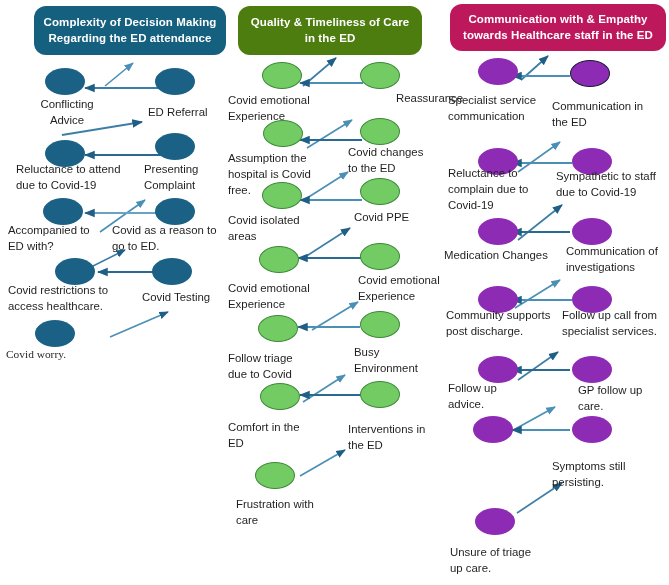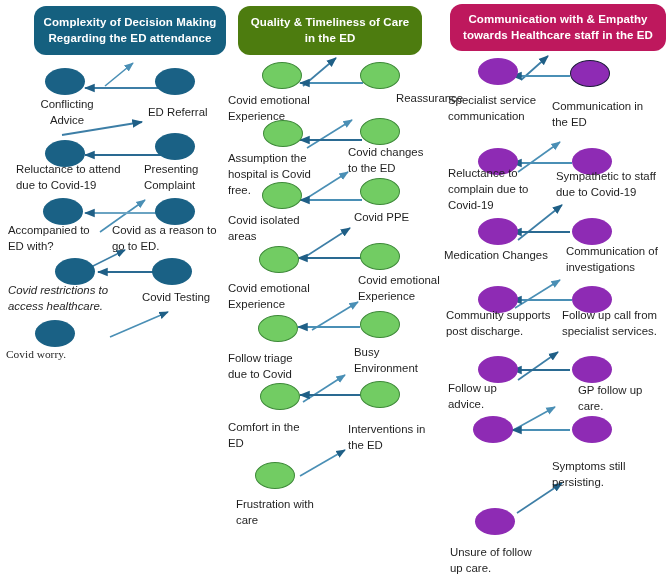--- a/index.html
+++ b/index.html
@@ -109,21 +109,21 @@
   <div class="node blue" style="left:55px; top:258px;"></div>
   <div class="node blue" style="left:152px;top:258px;"></div>
   <div class="node blue" style="left:35px; top:320px;"></div>
 
   <div class="lbl" style="left:28px; top:96px;  width:78px;text-align:center;">Conflicting Advice</div>
   <div class="lbl" style="left:148px;top:104px; width:80px;">ED Referral</div>
   <div class="lbl" style="left:16px; top:161px; width:124px;">Reluctance to attend due to Covid-19</div>
   <div class="lbl" style="left:144px;top:161px; width:66px;">Presenting Complaint</div>
   <div class="lbl" style="left:8px;  top:222px; width:98px;">Accompanied to ED with?</div>
   <div class="lbl" style="left:112px;top:222px; width:110px;">Covid as a reason to go to ED.</div>
-  <div class="lbl" style="left:8px;  top:282px; width:118px;font-style:italic;">Covid restrictions to access healthcare.</div>
+  <div class="lbl" style="left:8px;  top:282px; width:118px;">Covid restrictions to access healthcare.</div>
   <div class="lbl" style="left:142px;top:289px; width:82px;">Covid Testing</div>
   <div class="lbl" style="left:6px; top:346px; width:90px;font-family:Liberation Serif, serif;">Covid worry.</div>
 
   <div class="node green" style="left:262px;top:62px;"></div>
   <div class="node green" style="left:360px;top:62px;"></div>
   <div class="node green" style="left:263px;top:120px;"></div>
   <div class="node green" style="left:360px;top:118px;"></div>
   <div class="node green" style="left:262px;top:182px;"></div>
   <div class="node green" style="left:360px;top:178px;"></div>
   <div class="node green" style="left:259px;top:246px;"></div>
@@ -166,15 +166,15 @@
   <div class="lbl" style="left:552px;top:98px;  width:104px;">Communication in the ED</div>
   <div class="lbl" style="left:448px;top:165px; width:88px;">Reluctance to complain due to Covid-19</div>
   <div class="lbl" style="left:556px;top:168px; width:110px;">Sympathetic to staff due to Covid-19</div>
   <div class="lbl" style="left:444px;top:247px; width:114px;">Medication Changes</div>
   <div class="lbl" style="left:566px;top:243px; width:104px;">Communication of investigations</div>
   <div class="lbl" style="left:446px;top:307px; width:110px;">Community supports post discharge.</div>
   <div class="lbl" style="left:562px;top:307px; width:108px;">Follow up call from specialist services.</div>
   <div class="lbl" style="left:448px;top:380px; width:74px;">Follow up advice.</div>
   <div class="lbl" style="left:578px;top:382px; width:80px;">GP follow up care.</div>
   <div class="lbl" style="left:552px;top:458px; width:86px;">Symptoms still persisting.</div>
-  <div class="lbl" style="left:450px;top:544px; width:90px;">Unsure of follow up care.</div>
+  <div class="lbl" style="left:450px;top:544px; width:90px;">Unsure of triage up care.</div>
 
 </div>
 
 </body></html>

